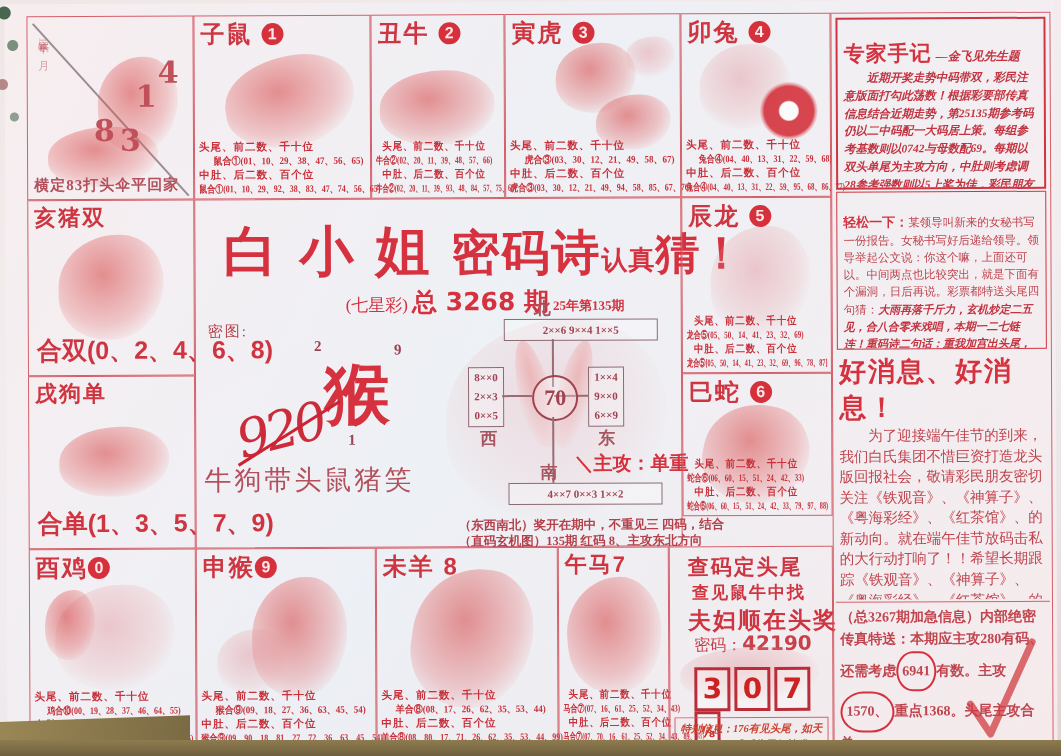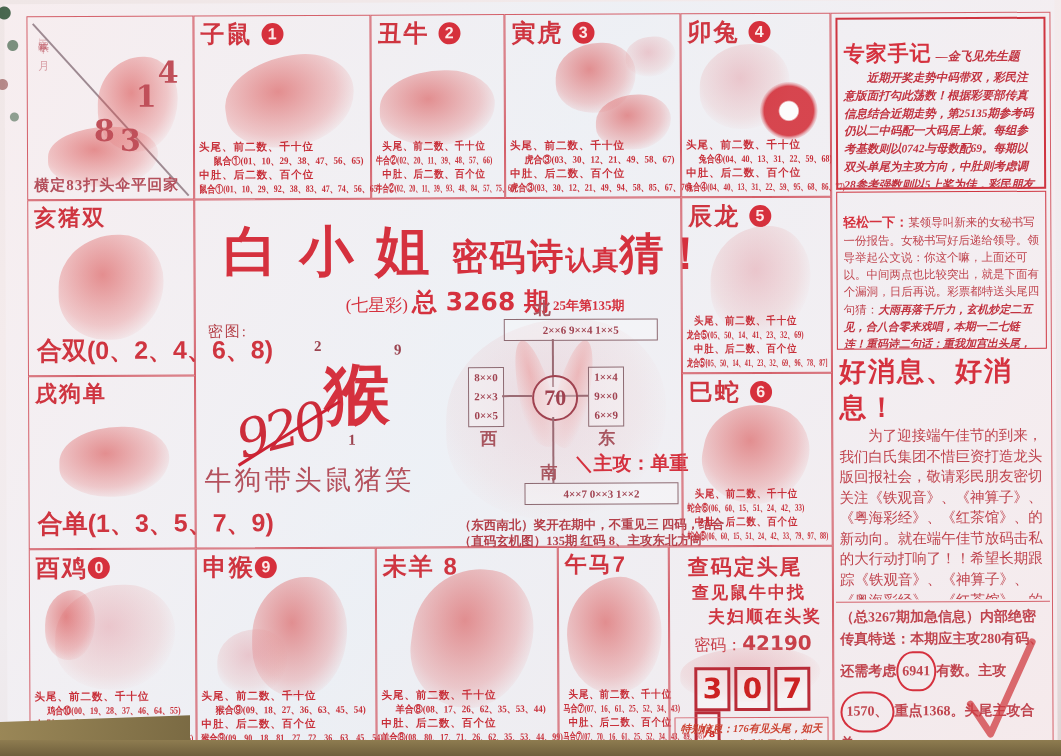--- a/index.html
+++ b/index.html
@@ -28,21 +28,21 @@
   .combo.c1{padding-left:16px;}
   .sq8{transform:scaleX(.8);} .sq7{transform:scaleX(.7);} .sq62{transform:scaleX(.62);} .sq9{transform:scaleX(.9);}
   .wash{position:absolute;border-radius:62% 45% 55% 50%/55% 48% 62% 45%;
     background:radial-gradient(ellipse at 42% 38%,rgba(214,62,62,.55),rgba(226,96,96,.28) 55%,rgba(230,120,120,.12) 70%,transparent 78%);}
   .wash.soft{background:radial-gradient(ellipse at 45% 40%,rgba(222,120,130,.35),rgba(230,150,150,.18) 55%,transparent 75%);}
   .bigsum{position:absolute;left:8px;bottom:8px;font-size:25px;font-weight:bold;color:#cf3540;white-space:nowrap;
     font-family:"Liberation Sans","DejaVu Sans",sans-serif;letter-spacing:0;}
   
   .maintitle{position:absolute;left:28px;top:16px;white-space:nowrap;color:#d5313e;font-weight:bold;
     font-family:"DejaVu Sans","Liberation Sans",sans-serif;}
-  .t-big{font-size:54px;letter-spacing:22px;} .t-mid{font-size:36px;letter-spacing:2px;} 
+  .t-big{font-size:54px;letter-spacing:22px;} .t-mid{font-size:48px;letter-spacing:2px;} 
   .t-sm{font-size:26px;letter-spacing:1px;} .t-ex{font-size:44px;}
   .subtitle{position:absolute;left:150px;top:86px;color:#d5313e;white-space:nowrap;}
   .sub1{font-size:17px;} .sub2{font-size:25px;font-weight:bold;font-family:"DejaVu Sans",sans-serif;} .sub3{font-size:13px;font-weight:bold;}
   .mitu{position:absolute;left:12px;top:122px;font-size:15px;color:#b5444c;letter-spacing:2px;}
   .cn{position:absolute;font-size:15px;font-weight:bold;color:#9c4450;}
   .zchar{position:absolute;left:128px;top:150px;font-size:66px;font-weight:bold;color:#d5313e;
     font-family:"DejaVu Sans",sans-serif;}
   .scribble{position:absolute;left:40px;top:200px;font-size:52px;color:#cc2c3a;font-style:italic;
     transform:rotate(-14deg);font-family:"DejaVu Serif",serif;letter-spacing:-4px;}
   .scribble:after{content:"";position:absolute;left:-8px;top:34px;width:120px;height:3px;background:#c23;transform:rotate(-18deg);}
@@ -194,38 +194,38 @@
         <div>9××0</div>
         <div>6××9</div>
       </div>
       <span class="cline" style="left:306px;top:196px;width:30px;height:1.5px;"></span>
       <span class="cline" style="left:358px;top:196px;width:34px;height:1.5px;"></span>
       <div class="circle70" style="left:336px;top:176px;">70</div>
       <span class="dirlabel" style="left:284px;top:228px;">西</span>
       <span class="dirlabel" style="left:402px;top:228px;">东</span>
       <span class="cline" style="left:356px;top:218px;width:1.5px;height:66px;"></span>
       <span class="dirlabel" style="left:344px;top:262px;">南</span>
-      <div class="cbox" style="left:328px;top:284px;width:152px;height:20px;line-height:20px;font-family:Liberation Serif, serif;">4××7 0××3 1××2</div>
+      <div class="cbox" style="left:312px;top:284px;width:152px;height:20px;line-height:20px;font-family:Liberation Serif, serif;">4××7 0××3 1××2</div>
       <div class="attack" style="left:378px;top:252px;">＼<span>主攻：单重</span></div>
       <div class="footnote" style="left:262px;top:318px;">（东西南北）奖开在期中，不重见三 四码，结合</div>
       <div class="footnote" style="left:262px;top:334px;">（直码玄机图）135期 红码 8、主攻东北方向</div>
     </div>
 
     <div class="cell" style="left:676px;top:196px;width:150px;height:176px;">
       <div class="cellhead"><span>辰龙</span> <span class="numcircle">5</span></div>
       <span class="wash soft" style="left:28px;top:28px;width:100px;height:110px;"></span>
       <div class="combos">
         <div class="lbl sq9">头尾、前二数、千十位</div>
         <div class="combo sq7">龙合⑤(05、50、14、41、23、32、69)</div>
         <div class="lbl sq9">中肚、后二数、百个位</div>
         <div class="combo sq62">龙合⑤[05、50、14、41、23、32、69、96、78、87]</div>
       </div>
     </div>
 
-    <div class="cell" style="left:676px;top:372px;width:150px;height:173px;">
+    <div class="cell" style="left:676px;top:372px;width:150px;height:143px;">
       <div class="cellhead"><span>巳蛇</span> <span class="numcircle">6</span></div>
       <span class="wash" style="left:20px;top:30px;width:105px;height:100px;transform:rotate(12deg);"></span>
       <div class="combos">
         <div class="lbl sq9">头尾、前二数、千十位</div>
         <div class="combo sq7">蛇合⑥(06、60、15、51、24、42、33)</div>
         <div class="lbl sq9">中肚、后二数、百个位</div>
         <div class="combo sq62">蛇合⑥(06、60、15、51、24、42、33、79、97、88)</div>
       </div>
     </div>
 
@@ -271,21 +271,21 @@
         <div class="lbl sq9">头尾、前二数、千十位</div>
         <div class="combo sq7">马合⑦(07、16、61、25、52、34、43)</div>
         <div class="lbl sq9">中肚、后二数、百个位</div>
         <div class="combo sq62">马合⑦(07、70、16、61、25、52、34、43、89、98)</div>
       </div>
     </div>
 
     <div class="cell" style="left:662px;top:545px;width:164px;height:200px;">
       <div class="chk-line" style="position:absolute;left:18px;top:6px;font-size:21px;letter-spacing:2px;">查码定头尾</div>
       <div class="chk-line" style="position:absolute;left:22px;top:34px;font-size:17px;letter-spacing:2px;">查见鼠牛中找</div>
-      <div class="chk-line" style="position:absolute;left:38px;top:58px;font-size:17px;letter-spacing:2px;font-family:Liberation Mono, monospace;">夫妇顺在头奖</div>
+      <div class="chk-line" style="position:absolute;left:18px;top:58px;font-size:23px;letter-spacing:2px;font-family:Liberation Mono, monospace;">夫妇顺在头奖</div>
       <div style="position:absolute;left:24px;top:84px;color:#c8404a;font-size:16px;">
         <span>密码：</span><span style="font-weight:bold;font-size:20px;font-family:'DejaVu Sans',sans-serif;">42190</span>
       </div>
       <span class="wash soft" style="left:10px;top:100px;width:140px;height:55px;"></span>
       <div style="position:absolute;left:24px;top:120px;">
         <span class="digitbox">3</span><span class="digitbox">0</span><span class="digitbox">7</span><span class="digitbox frac">⅞</span>
       </div>
       <div class="special" style="left:4px;right:4px;top:170px;bottom:2px;overflow:hidden;">特别信息：176有见头尾，如天此二数八阳或后头尾行蛇猫犬，可或百赶二九迷家，三条胜子犯九连！</div>
     </div>
 

